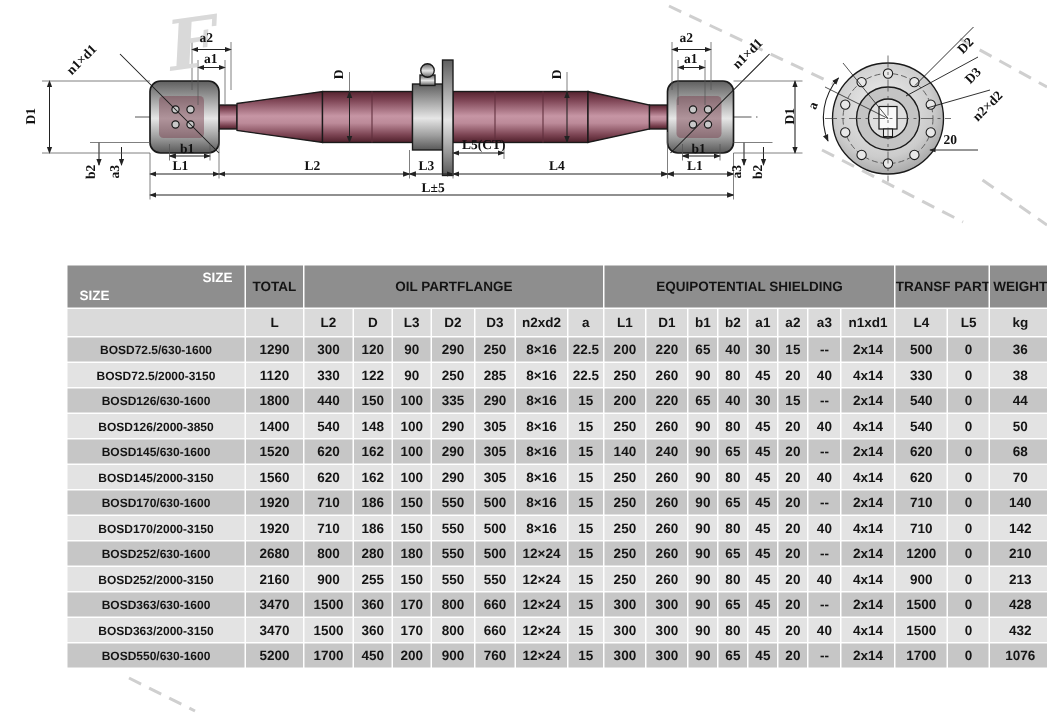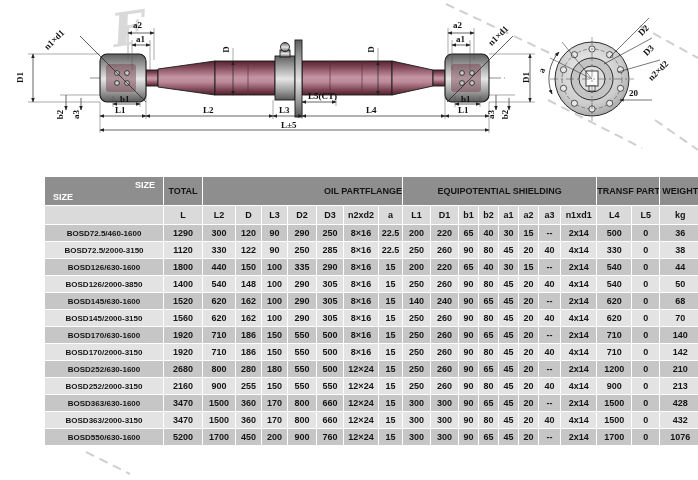--- a/index.html
+++ b/index.html
@@ -37,21 +37,21 @@
   tr.data-row td.type-cell { font-size:8px; }
   tr.odd td  { background:#c6c6c6; }
   tr.even td { background:#e3e3e3; }
   td.corner-cell {
     position:relative; color:#ffffff;
     background:linear-gradient(to bottom right,
       #8e8e8e 48%, #ffffff 48.8%, #ffffff 51.2%, #8e8e8e 52%);
   }
   .corner-size { position:absolute; right:8px; top:3px;  font-size:9px; color:#fff; }
   .corner-type { position:absolute; left:8px; bottom:3px; font-size:9px; color:#fff; }
-  .dual-group { display:flex; justify-content:flex-end; align-items:center; width:100%; }
+  .dual-group { display:flex; justify-content:center; align-items:center; width:100%; }
   td.blank-cell { background:#dadada; }
 </style>
 </head>
 <body>
 
 <svg id="drawing-svg" width="698" height="480" viewBox="0 0 698 480" xmlns="http://www.w3.org/2000/svg">
   <defs>
     <linearGradient id="gShaft" x1="0" y1="0" x2="0" y2="1">
       <stop offset="0" stop-color="#55232f"></stop>
       <stop offset="0.18" stop-color="#804757"></stop>
@@ -308,21 +308,21 @@
         <td>a1</td>
         <td>a2</td>
         <td>a3</td>
         <td>n1xd1</td>
         <td>L4</td>
         <td>L5</td>
         <td>kg</td>
       </tr>
 
   <tr class="data-row odd">
-        <td class="type-cell">BOSD72.5/460-1600</td>
+        <td class="type-cell">BOSD72.5/630-1600</td>
         <td>1290</td>
         <td>300</td>
         <td>120</td>
         <td>90</td>
         <td>290</td>
         <td>250</td>
         <td>8×16</td>
         <td>22.5</td>
         <td>200</td>
         <td>220</td>

